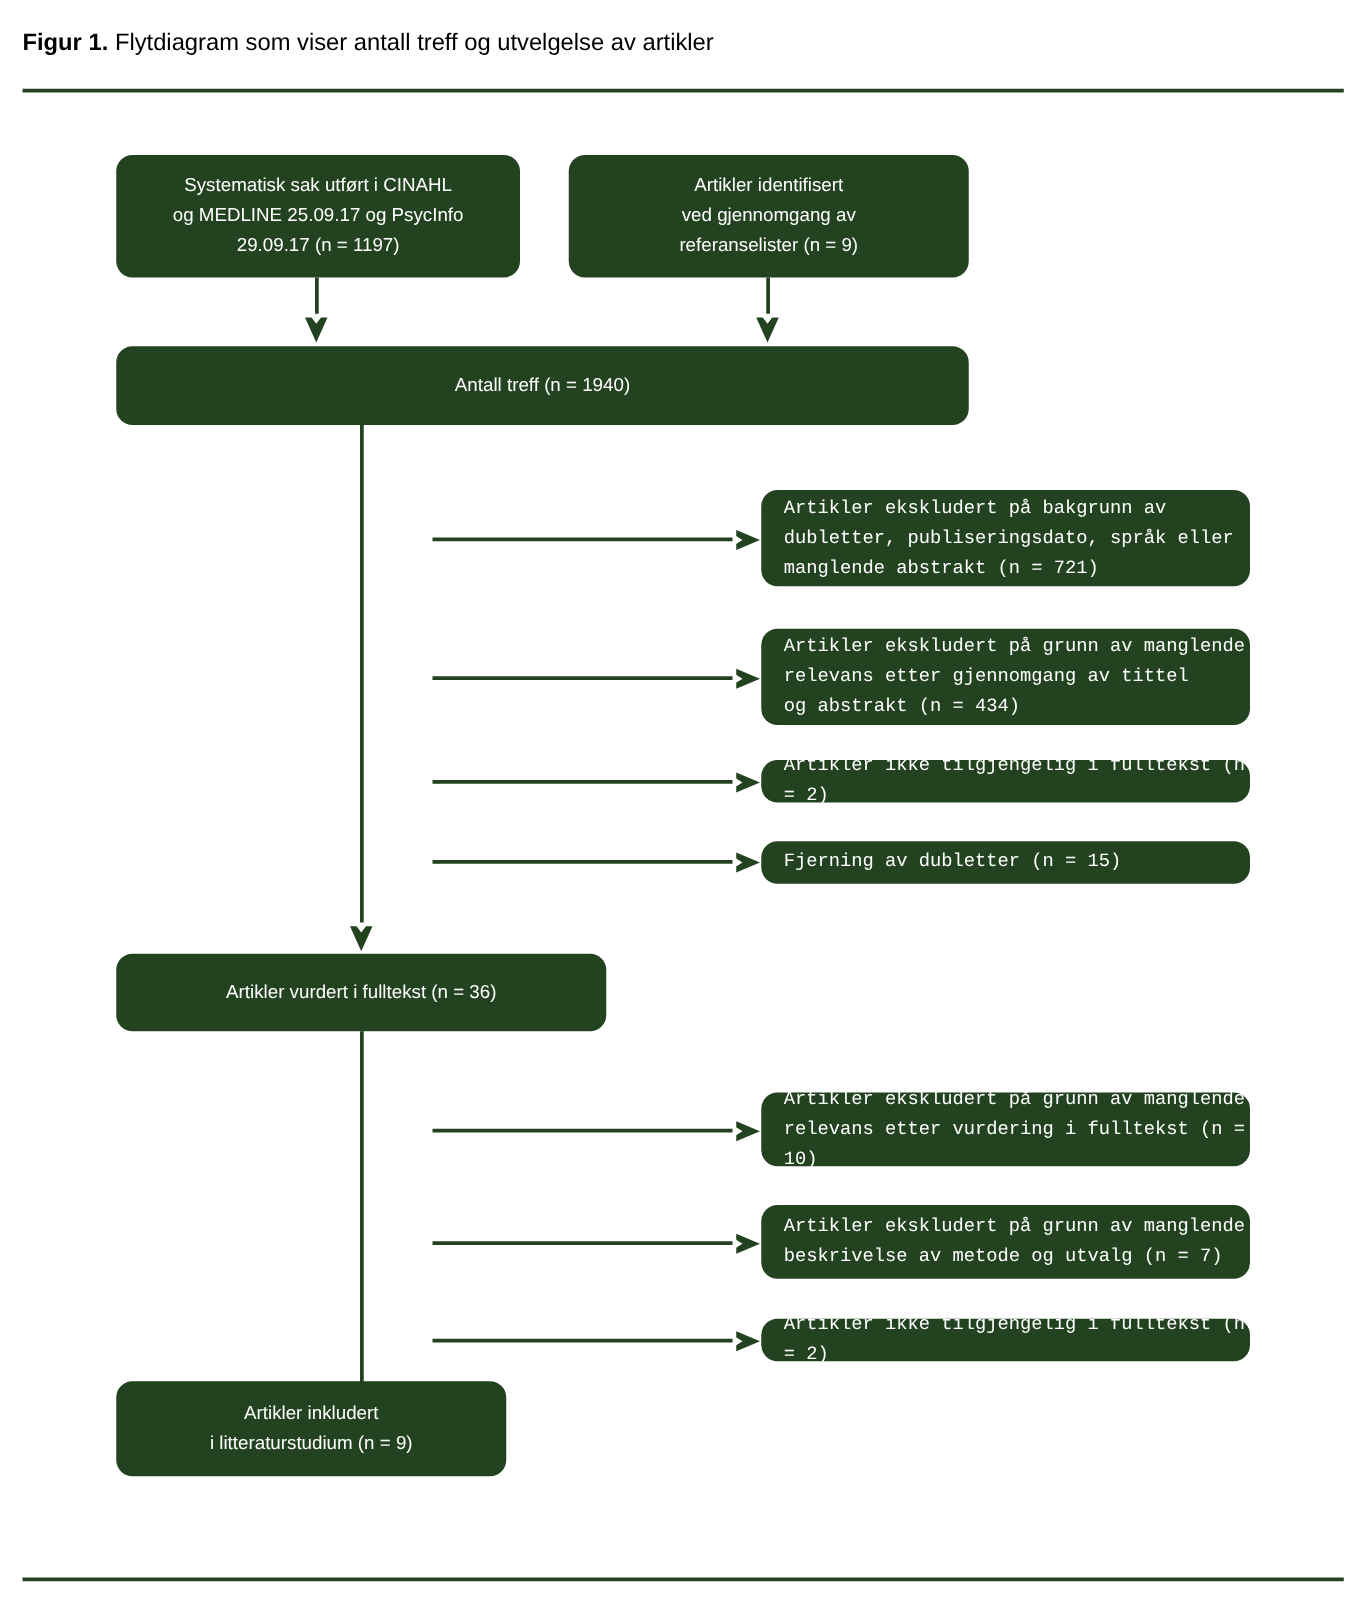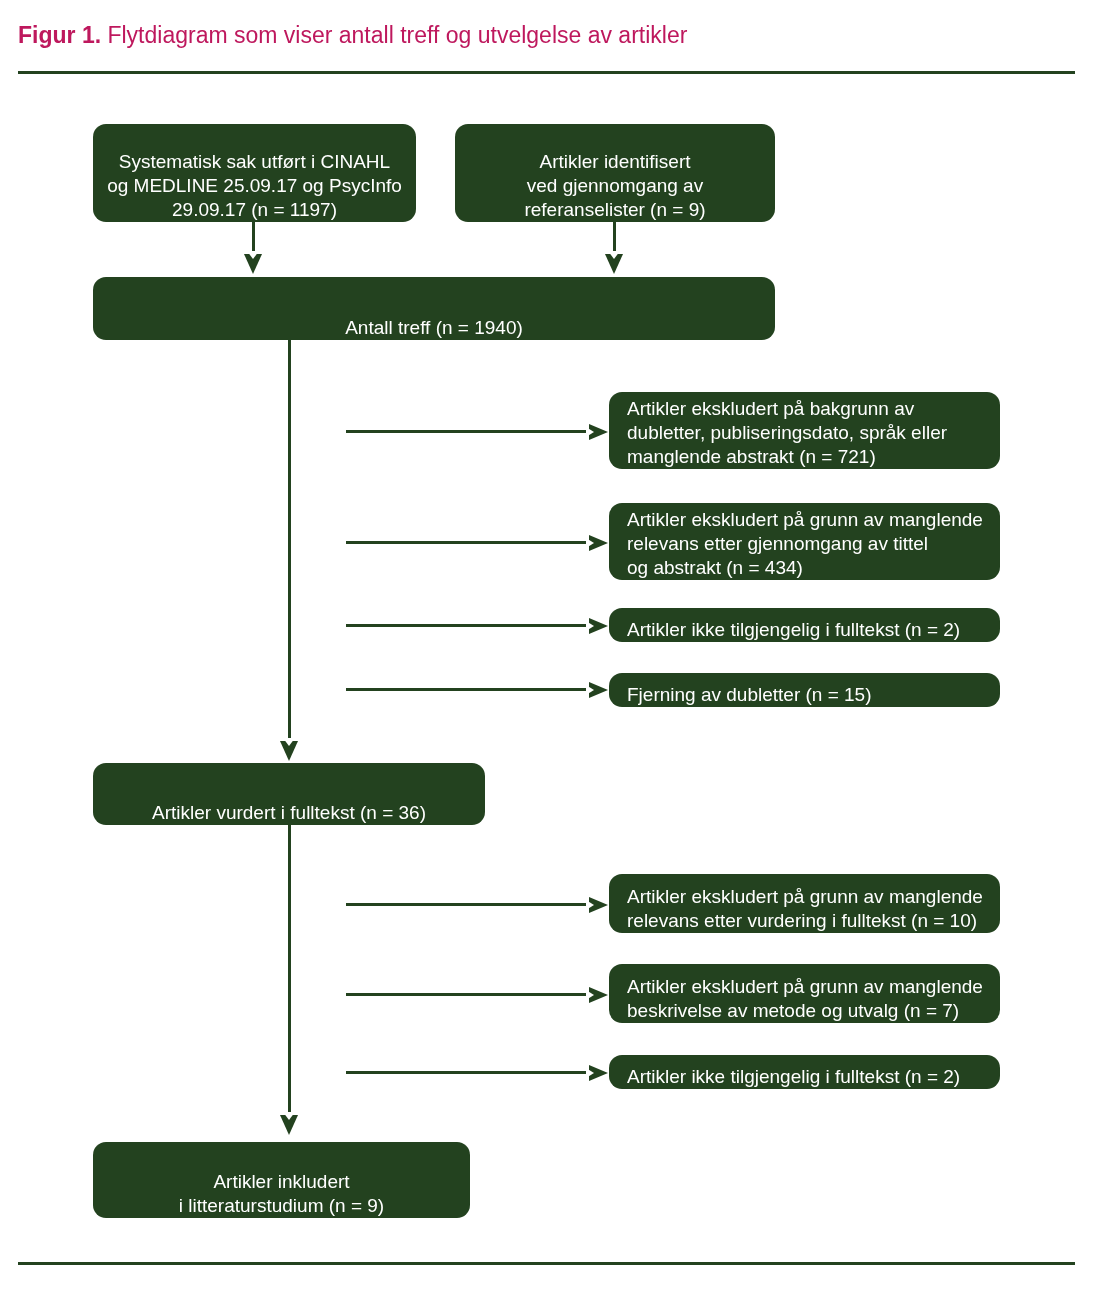--- a/index.html
+++ b/index.html
@@ -14,23 +14,23 @@
     font-family: "Liberation Sans", sans-serif;
     overflow: hidden;
   }
 
   
   #figure-caption {
     position: absolute;
     left: 18px;
     top: 20px;
     width: 1060px;
-    font-size: 23px;
+    font-size: 19px;
     line-height: 30px;
-    color: #be185d;
+    color: #000000;
     white-space: nowrap;
   }
   #figure-caption .fig-label {
     font-weight: bold;
   }
   #figure-caption .fig-text {
     font-weight: normal;
   }
   #header-rule {
     position: absolute;
@@ -48,37 +48,38 @@
     height: 3px;
     background: #23421f;
   }
 
   
   .node {
     position: absolute;
     background: #23421f;
     border-radius: 13px;
     color: #ffffff;
-    font-size: 19px;
+    font-size: 15px;
     line-height: 24px;
     display: flex;
-    align-items: flex-end;
+    align-items: center;
     box-sizing: border-box;
   }
   .node .node-text {
     display: block;
     width: 100%;
     white-space: pre-line;
   }
   .node.center .node-text {
     text-align: center;
   }
   .node.left {
     padding-left: 18px;
-    padding-right: 14px;
+    padding-right: 2px;
+    font-family: Liberation Mono, monospace;
   }
   .node.left .node-text {
     text-align: left;
   }
 
   
   .vline {
     position: absolute;
     background: #23421f;
     width: 3px;
@@ -209,18 +210,18 @@
   <span class="node-text">Artikler ekskludert på grunn av manglende
 beskrivelse av metode og utvalg (n = 7)</span>
 </div>
 
 <div class="hline" style="left:346px; top:1071px; width:245px;"></div>
 <div class="arrow-right" style="left:589px; top:1065px;"></div>
 <div class="node left" style="left:609px; top:1055px; width:391px; height:34px;">
   <span class="node-text">Artikler ikke tilgjengelig i fulltekst (n = 2)</span>
 </div>
 
-<div class="node center" style="left:93px; top:1142px; width:377px; height:76px;">
+<div class="node center" style="left:93px; top:1105px; width:312px; height:76px;">
   <span class="node-text">Artikler inkludert
 i litteraturstudium (n = 9)</span>
 </div>
 
 <div id="footer-rule"></div>
 
 </body></html>

